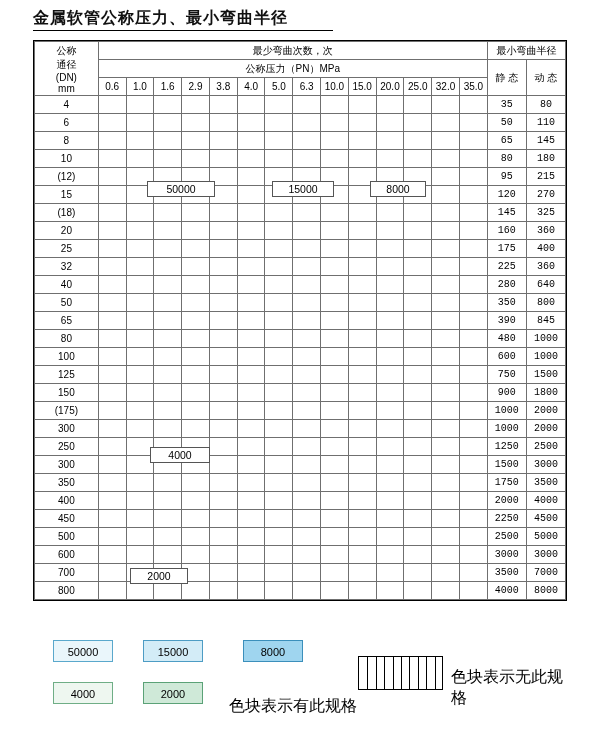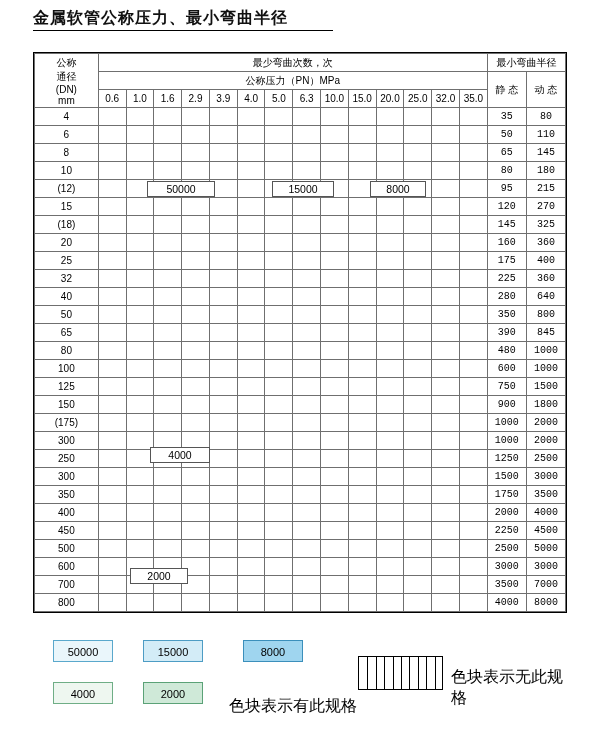--- a/index.html
+++ b/index.html
@@ -20,21 +20,21 @@
     letter-spacing:1px;
     color:#111;
   }
   #titleRule{
     position:absolute;
     left:33px; top:30px;
     width:300px;height:1px;background:#000;
   }
   #tableWrap{
     position:absolute;
-    left:33px; top:52px;
+    left:33px; top:40px;
     width:534px;
     border:1px solid #000;
     box-sizing:border-box;
   }
   table.main{
     border-collapse:collapse;
     width:100%;
     table-layout:fixed;
   }
   table.main td, table.main th{
@@ -143,21 +143,21 @@
       <tr>
         <td class="hdr hdr-title" colspan="14">公称压力（PN）MPa</td>
         <td class="hdr" rowspan="2">静 态</td>
         <td class="hdr" rowspan="2">动 态</td>
       </tr>
       <tr id="pressCols">
           <td class="hdr">0.6</td>
           <td class="hdr">1.0</td>
           <td class="hdr">1.6</td>
           <td class="hdr">2.9</td>
-          <td class="hdr">3.9</td>
+          <td class="hdr">3.8</td>
           <td class="hdr">4.0</td>
           <td class="hdr">5.0</td>
           <td class="hdr">6.3</td>
           <td class="hdr">10.0</td>
           <td class="hdr">15.0</td>
           <td class="hdr">20.0</td>
           <td class="hdr">25.0</td>
           <td class="hdr">32.0</td>
           <td class="hdr">35.0</td>
         </tr>

